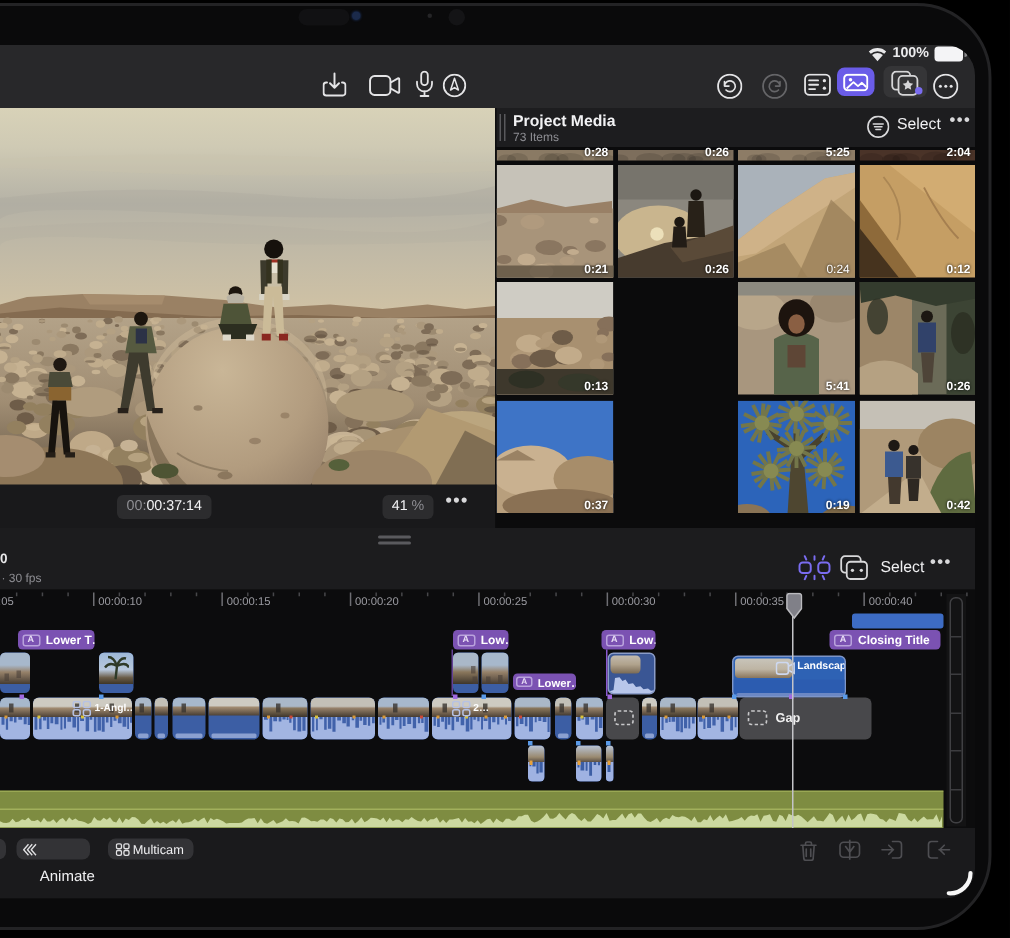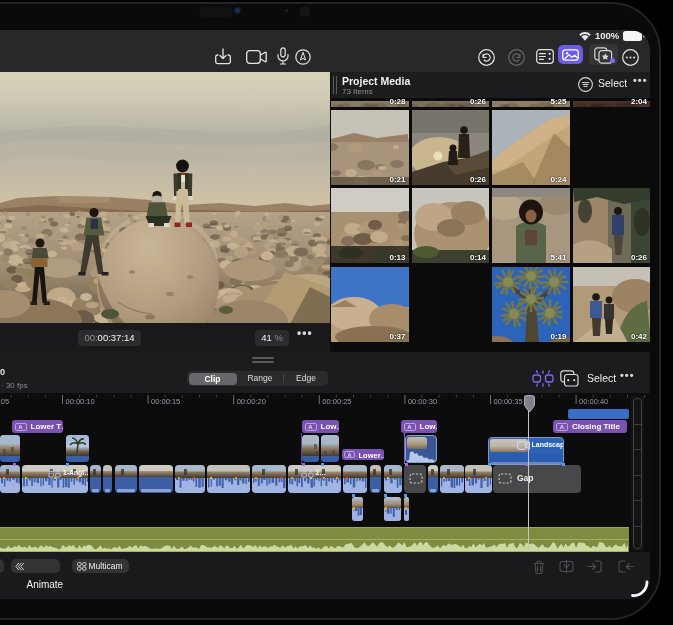--- a/index.html
+++ b/index.html
@@ -794,21 +794,29 @@
           <path d="M37 41 h8 l1 14 h-10 Z" fill="#221c16"></path>
           <circle cx="52" cy="20" r="3.8" fill="#1c1712"></circle>
           <path d="M47 24 h10 l1 24 h-12 Z" fill="#282118"></path>
         </svg><div style="position:absolute;right:3px;bottom:1px;font-size:8px;font-weight:bold;color:#fff;text-shadow:0 0 2px #000;">0:26</div></div>
 <div class="abs" style="left:492px;top:79.5px;width:77.5px;height:75.5px;overflow:hidden;"><svg width="78" height="76" viewBox="0 0 78 76">
           <rect width="78" height="76" fill="#aab2ba"></rect>
           <path d="M0 50 L23 32 L58 9 L78 5 L78 76 L0 76 Z" fill="#c2a578"></path>
           <path d="M0 50 L23 32 L58 9 L78 5 L78 15 L43 38 L12 59 L0 61 Z" fill="#cfb288"></path>
           <path d="M39 76 L62 23 L78 38 L78 76 Z" fill="#8a714c" opacity="0.55"></path>
           <path d="M0 65 L31 52 L47 76 L0 76 Z" fill="#9a8058" opacity="0.7"></path>
-        </svg><div style="position:absolute;right:3px;bottom:1px;font-size:8px;font-weight:bold;color:#fff;text-shadow:0 0 2px #000;">0:24</div></div>
+        </svg><div style="position:absolute;right:3px;bottom:1px;font-size:8px;font-weight:normal;color:#fff;text-shadow:0 0 2px #000;">0:24</div></div>
+<div class="abs" style="left:572.5px;top:79.5px;width:77.5px;height:75.5px;overflow:hidden;"><svg width="78" height="76" viewBox="0 0 78 76">
+          <rect width="78" height="76" fill="#c59e64"></rect>
+          <path d="M20 0 L78 46 L78 0 Z" fill="#d2ac72"></path>
+          <path d="M0 23 L39 76 L0 76 Z" fill="#8e6a3a"></path>
+          <path d="M0 42 L27 76 L0 76 Z" fill="#46331e"></path>
+          <path d="M16 8 q16 19 9 42" stroke="#8a6840" stroke-width="1.2" fill="none" opacity="0.45"></path>
+          <path d="M43 15 q12 23 23 34" stroke="#a57f50" stroke-width="1.2" fill="none"></path>
+        </svg><div style="position:absolute;right:3px;bottom:1px;font-size:8px;font-weight:bold;color:#fff;text-shadow:0 0 2px #000;">0:12</div></div>
 <div class="abs" style="left:331px;top:157.5px;width:77.5px;height:75.5px;overflow:hidden;"><svg width="78" height="76" viewBox="0 0 78 76">
           <rect width="78" height="76" fill="#cfccc4"></rect>
           <rect y="24" width="78" height="52" fill="#a89070"></rect>
           <ellipse cx="75" cy="28" rx="8" ry="5" fill="#86705a"></ellipse>
           <ellipse cx="71" cy="34" rx="4" ry="3" fill="#86705a"></ellipse>
           <ellipse cx="67" cy="55" rx="5" ry="4" fill="#b09878"></ellipse>
           <ellipse cx="36" cy="37" rx="6" ry="4" fill="#b09878"></ellipse>
           <ellipse cx="18" cy="51" rx="9" ry="6" fill="#b09878"></ellipse>
           <ellipse cx="17" cy="53" rx="7" ry="5" fill="#86705a"></ellipse>
           <ellipse cx="45" cy="50" rx="7" ry="5" fill="#6e5c48"></ellipse>
@@ -816,29 +824,20 @@
           <ellipse cx="32" cy="51" rx="10" ry="6" fill="#6e5c48"></ellipse>
           <ellipse cx="75" cy="50" rx="5" ry="3" fill="#86705a"></ellipse>
           <ellipse cx="48" cy="49" rx="9" ry="6" fill="#c2ab8a"></ellipse>
           <ellipse cx="22" cy="41" rx="9" ry="6" fill="#c2ab8a"></ellipse>
           <ellipse cx="70" cy="38" rx="4" ry="3" fill="#b09878"></ellipse>
           <ellipse cx="31" cy="41" rx="5" ry="3" fill="#b09878"></ellipse>
           <rect y="58" width="78" height="18" fill="#3e382c"></rect>
           <ellipse cx="20" cy="65" rx="12" ry="6" fill="#2e3024"></ellipse>
           <ellipse cx="55" cy="67" rx="14" ry="6" fill="#35382a"></ellipse>
         </svg><div style="position:absolute;right:3px;bottom:1px;font-size:8px;font-weight:bold;color:#fff;text-shadow:0 0 2px #000;">0:13</div></div>
-<div class="abs" style="left:411.5px;top:157.5px;width:77.5px;height:75.5px;overflow:hidden;"><svg width="78" height="76" viewBox="0 0 78 76">
-          <rect width="78" height="76" fill="#c8c5bd"></rect>
-          <ellipse cx="41" cy="46" rx="39" ry="32" fill="#ab9372"></ellipse>
-          <ellipse cx="22" cy="29" rx="19" ry="14" fill="#bda586"></ellipse>
-          <ellipse cx="56" cy="25" rx="17" ry="12" fill="#9a8162"></ellipse>
-          <ellipse cx="39" cy="40" rx="14" ry="9" fill="#8a7458"></ellipse>
-          <rect y="62" width="78" height="14" fill="#3d4030"></rect>
-          <ellipse cx="14" cy="64" rx="13" ry="6" fill="#4d5a32"></ellipse>
-        </svg><div style="position:absolute;right:3px;bottom:1px;font-size:8px;font-weight:bold;color:#fff;text-shadow:0 0 2px #000;">0:14</div></div>
 <div class="abs" style="left:492px;top:157.5px;width:77.5px;height:75.5px;overflow:hidden;"><svg width="78" height="76" viewBox="0 0 78 76">
           <rect width="78" height="76" fill="#a8967e"></rect>
           <ellipse cx="12" cy="19" rx="20" ry="13" fill="#b8a68a"></ellipse>
           <ellipse cx="66" cy="15" rx="18" ry="12" fill="#9a8870"></ellipse>
           <rect y="0" width="78" height="9" fill="#8c8a80"></rect>
           <path d="M24 76 v-38 q15,-9 30,0 v38 Z" fill="#57644a"></path>
           <path d="M33 42 h12 v15 h-12 Z" fill="#5e4636"></path>
           <ellipse cx="39" cy="24" rx="12" ry="12.5" fill="#1d140e"></ellipse>
           <ellipse cx="39" cy="28" rx="5.5" ry="6.5" fill="#8a5f43"></ellipse>
         </svg><div style="position:absolute;right:3px;bottom:1px;font-size:8px;font-weight:bold;color:#fff;text-shadow:0 0 2px #000;">5:41</div></div>
@@ -909,26 +908,20 @@
         </svg>
 <div class="abs" style="left:267px;top:5px;font-size:10.5px;color:#f0f0f2;">Select</div>
 <div class="abs" style="left:302px;top:2px;font-size:11px;color:#d8d8da;font-weight:bold;letter-spacing:1px;">•••</div>
 </div>
 <div class="abs" style="left:0;top:322px;width:650px;height:247px;background:#111112;"></div>
 <div class="abs" style="left:0;top:322px;width:650px;height:41px;background:#1c1c1e;"></div>
 <div class="abs" style="left:252px;top:327px;width:22px;height:2px;border-radius:1px;background:#5a5a5e;"></div>
 <div class="abs" style="left:252px;top:331px;width:22px;height:2px;border-radius:1px;background:#5a5a5e;"></div>
 <div class="abs" style="left:0px;top:337px;font-size:9px;color:#e8e8ea;font-weight:bold;">0</div>
 <div class="abs" style="left:1px;top:351px;font-size:8px;color:#8e8e93;">· 30 fps</div>
-<div class="abs" style="left:187px;top:341px;width:141px;height:15px;border-radius:5px;background:#2b2b2d;">
-<div class="abs" style="left:1.5px;top:1.5px;width:48px;height:12px;border-radius:4px;background:#66666b;text-align:center;line-height:12px;font-size:8.5px;color:#fff;font-weight:bold;">Clip</div>
-<div class="abs" style="left:50px;top:0;width:46px;height:15px;text-align:center;line-height:15px;font-size:8.5px;color:#dededf;">Range</div>
-<div class="abs" style="left:96px;top:3px;width:1px;height:9px;background:#47474a;"></div>
-<div class="abs" style="left:97px;top:0;width:44px;height:15px;text-align:center;line-height:15px;font-size:8.5px;color:#dededf;">Edge</div>
-</div>
 <svg class="abs" style="left:532px;top:340px;" width="22" height="17" viewBox="0 0 22 17">
 <g stroke="#7a6cf0" stroke-width="1.3" fill="none" stroke-linecap="round">
 <rect x="1" y="5" width="7.5" height="7" rx="2.2"></rect>
 <rect x="13.5" y="5" width="7.5" height="7" rx="2.2"></rect>
 <path d="M11 0.8 v2.4 M11 13.8 v2.4 M4.5 0.8 l1 2.2 M17.5 0.8 l-1 2.2 M4.5 16.2 l1 -2.2 M17.5 16.2 l-1 -2.2"></path>
 </g>
       </svg>
 <svg class="abs" style="left:560px;top:340px;" width="19" height="17" viewBox="0 0 19 17">
 <rect x="0.8" y="0.8" width="13" height="11" rx="2.5" stroke="#d8d8da" stroke-width="1.2" fill="none"></rect>
 <rect x="4.5" y="4.5" width="13.5" height="11.5" rx="2.5" stroke="#d8d8da" stroke-width="1.2" fill="#1c1c1e"></rect>

